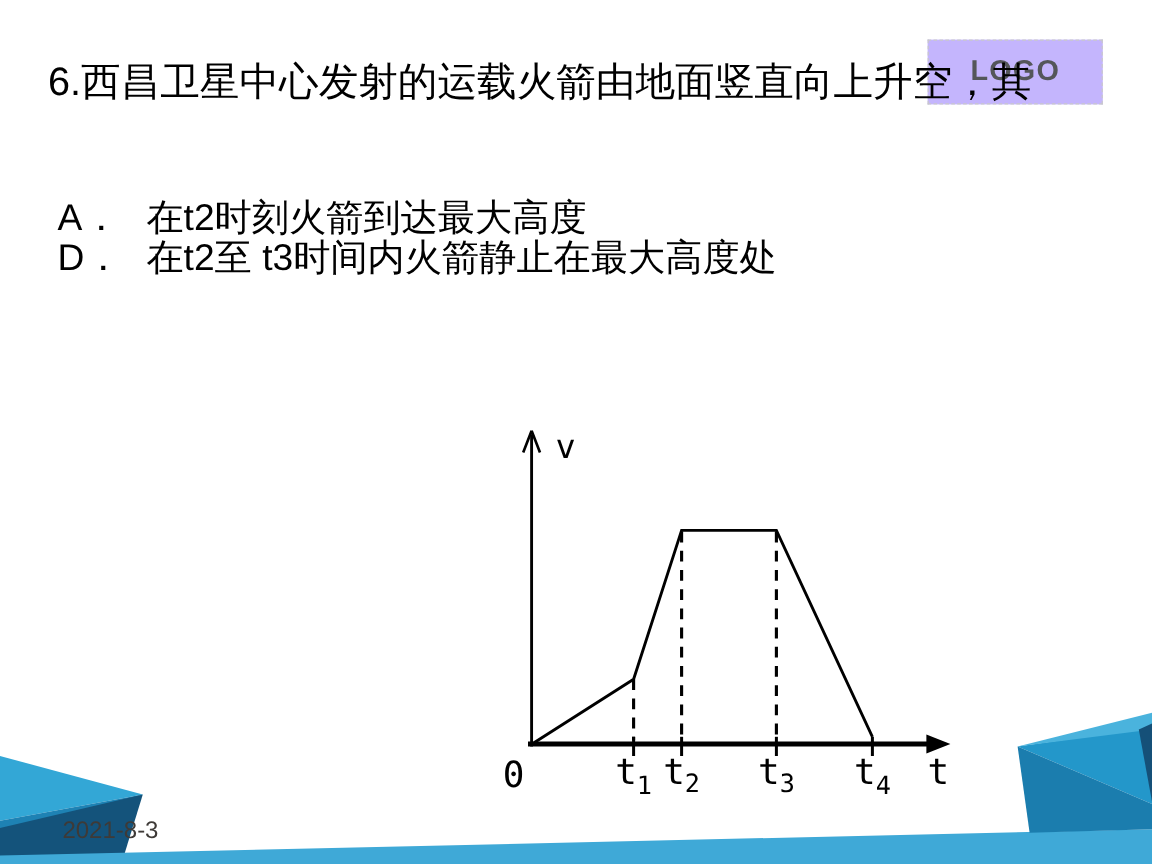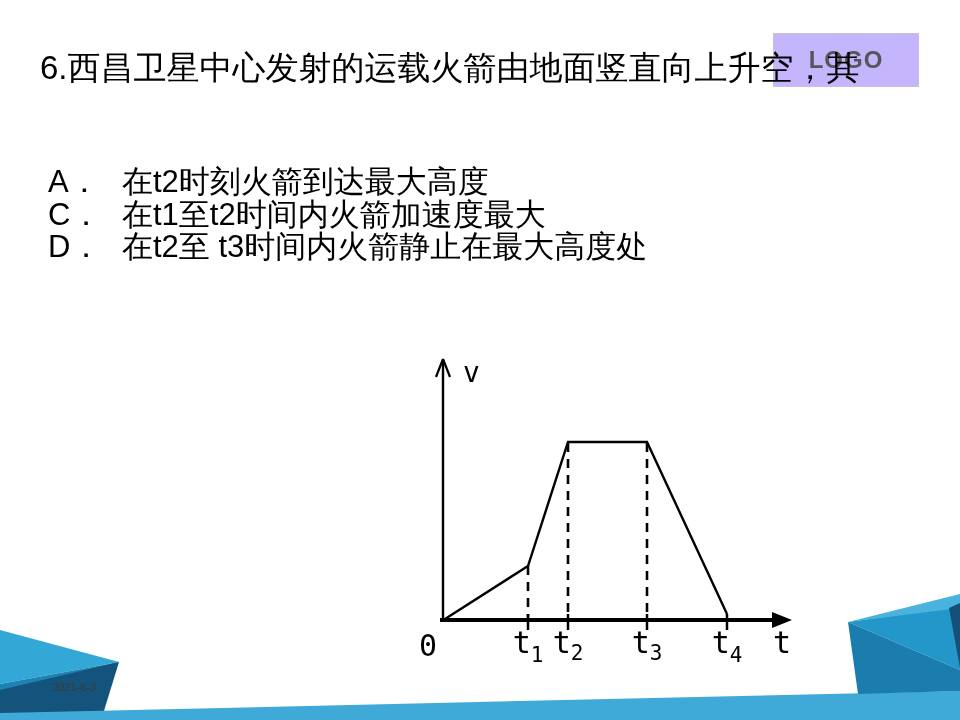--- a/index.html
+++ b/index.html
@@ -24,21 +24,21 @@
   
   .options { position:absolute; left:48px; top:166px; z-index:2; font-size:31px; line-height:32.5px; white-space:nowrap; }
   .option-label { display:inline-block; min-width:74px; }
   
   .graph { position:absolute; left:395px; top:350px; z-index:2; }
   .graph text { font-family:"DejaVu Sans Mono", monospace; fill:#000; }
   .graph .axis-lbl { font-size:28px; }
   .graph .tick-lbl { font-size:30px; }
   .graph .sub { font-size:21px; }
   
-  .date { position:absolute; left:52px; top:681px; z-index:4; font-size:11px; color:#3e3a37;text-align:right; }
+  .date { position:absolute; left:52px; top:681px; z-index:4; font-size:20px; color:#3e3a37;text-align:right; }
 </style>
 </head>
 <body>
 
 <div class="slide">
 
   <svg class="decor" viewBox="0 0 960 720" width="960" height="720">
     <polygon points="0,630 119,662 0,684" fill="#33a7d6"></polygon>
     <polygon points="0,684 119,662 0,706" fill="#1e82b4"></polygon>
     <polygon points="0,690 119,662 103,714 0,714" fill="#14537b"></polygon>
@@ -52,21 +52,20 @@
   <div class="logo-box">
     <span class="logo-text">LOGO</span>
   </div>
 
   <div class="title">
     <div>6.西昌卫星中心发射的运载火箭由地面竖直向上升空，其</div>
   </div>
 
   <div class="options">
     <div class="option-row"><span class="option-label">A．</span><span>在t2时刻火箭到达最大高度</span></div>
-    <div class="option-row"><span class="option-label">C．</span><span>在t1至t2时间内火箭加速度最大</span></div>
     <div class="option-row"><span class="option-label">D．</span><span>在t2至 t3时间内火箭静止在最大高度处</span></div>
   </div>
 
   <svg class="graph" width="415" height="330" viewBox="0 0 415 330">
 
     <line x1="48" y1="12" x2="48" y2="272" stroke="#000" stroke-width="2.4"></line>
     <path d="M48,9 L41,27 M48,9 L55,27" stroke="#000" stroke-width="2.2" fill="none"></path>
     <line x1="45" y1="270" x2="386" y2="270" stroke="#000" stroke-width="4"></line>
     <polygon points="397,270 377,262 377,278" fill="#000"></polygon>
 

